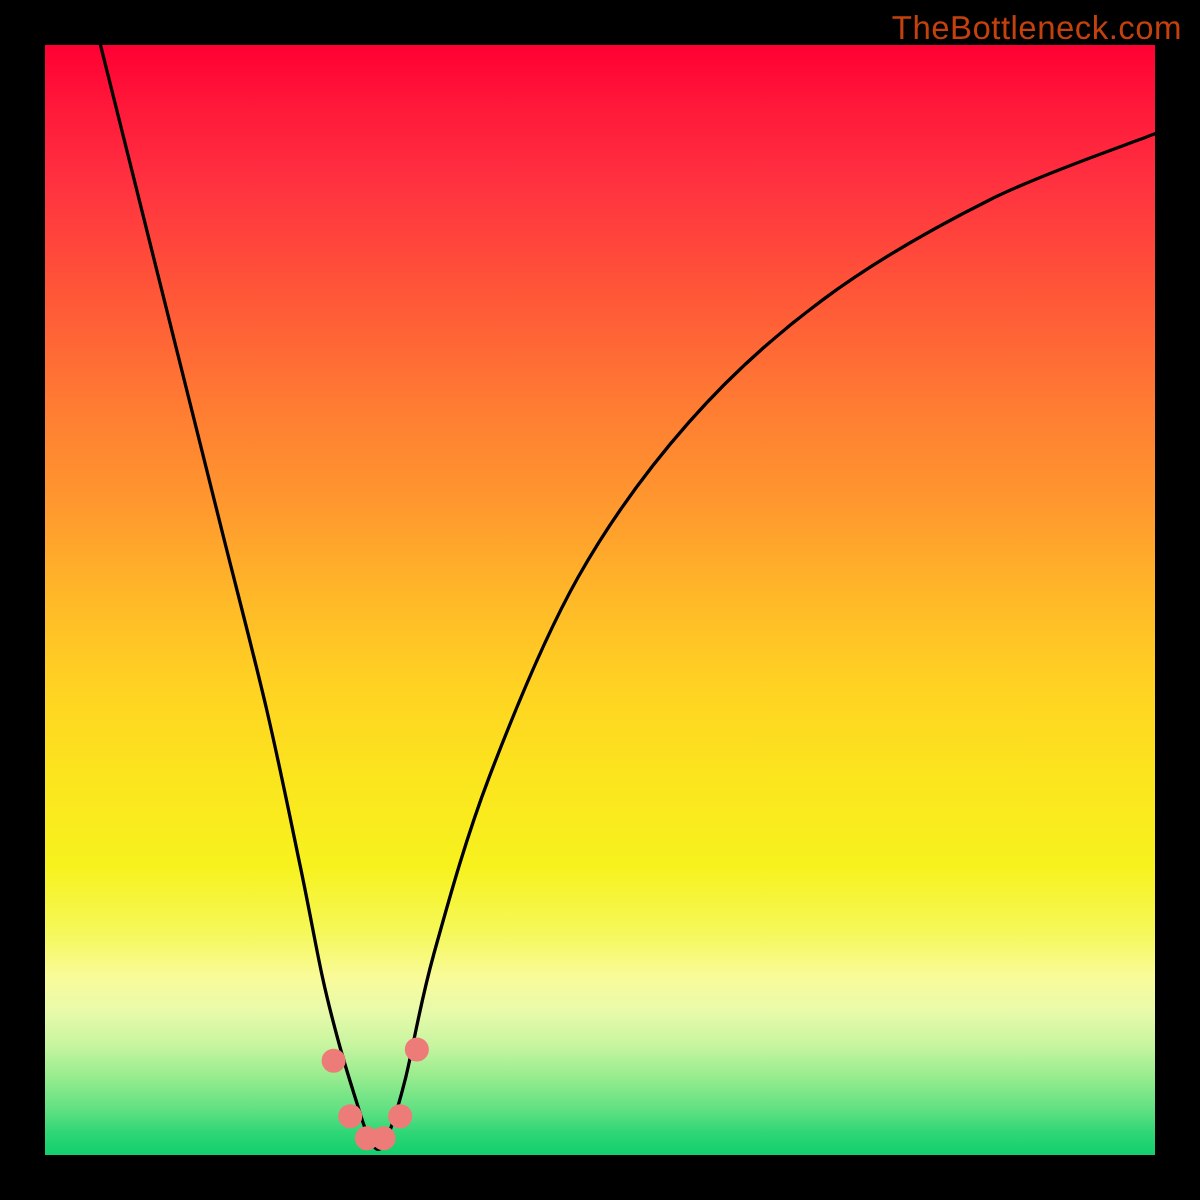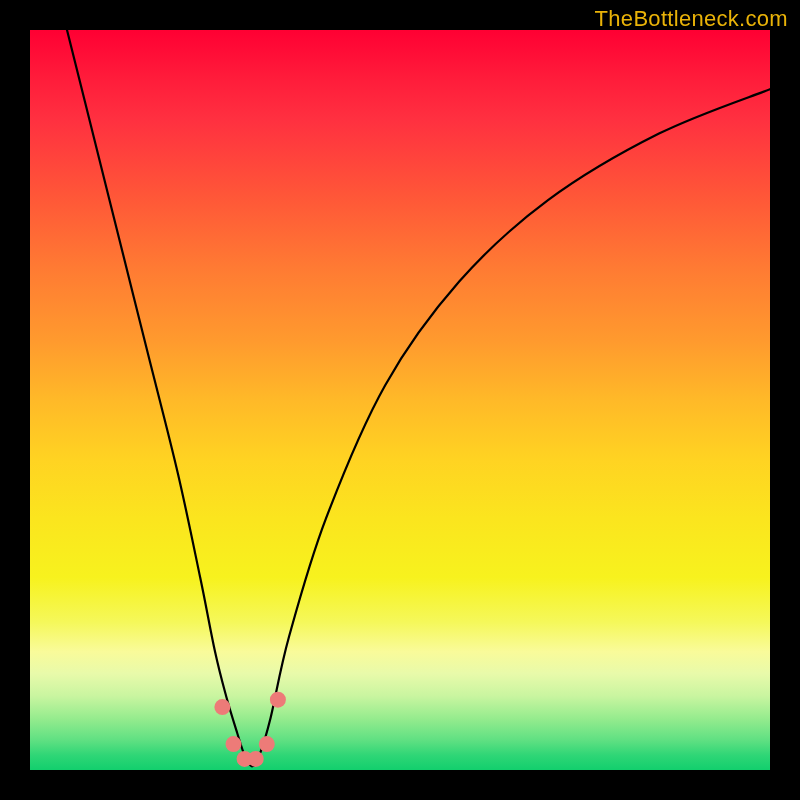--- a/index.html
+++ b/index.html
@@ -34,21 +34,21 @@
       #c9f5a0 90%,
       #96ec8e 93%,
       #5fe082 96%,
       #2fd676 98%,
       #12cf6d 100%);
   }
   .watermark {
     position: absolute;
     top: 6px;
     right: 12px;
-    color: #eab308;
+    color: #c2410c;
     font-size: 22px;
     font-weight: 500;
     letter-spacing: 0.3px;
     user-select: none;
   }
   svg.curve {
     position: absolute;
     left: 0;
     top: 0;
     width: 740px;

